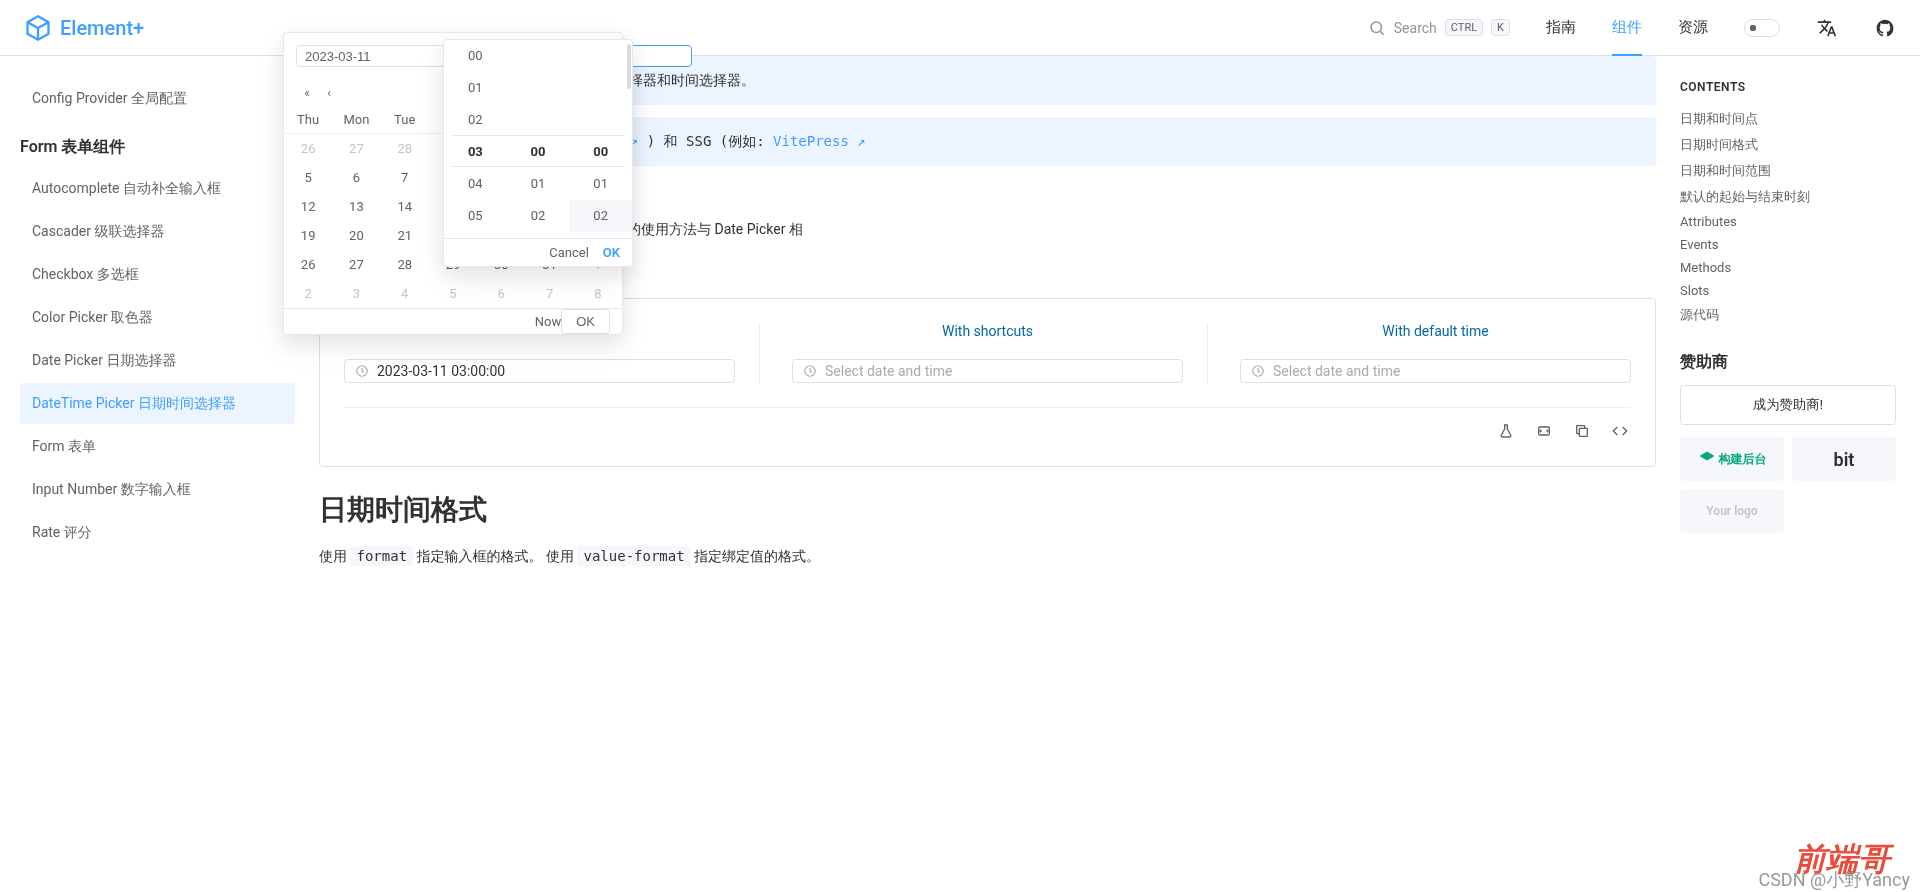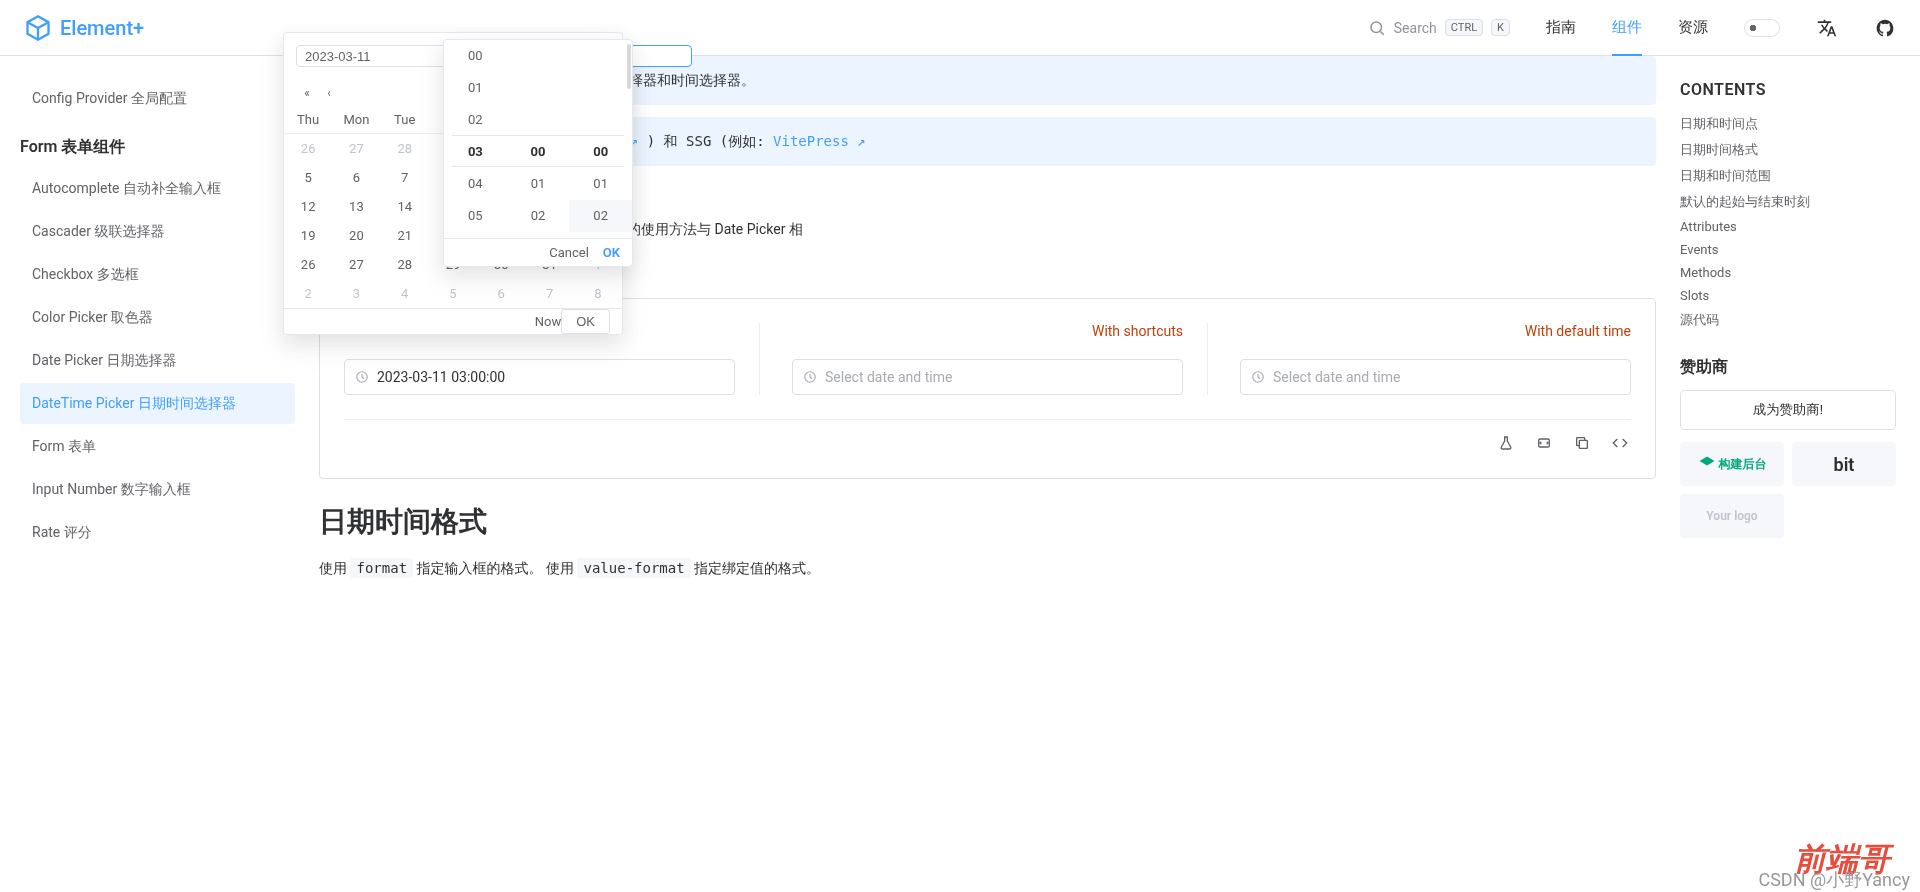--- a/index.html
+++ b/index.html
@@ -27,28 +27,28 @@
 .link { color: #409eff; }
 
 .section-title { font-size: 28px; font-weight: 600; margin: 24px 0 16px; }
 .section-desc { color: #303133; line-height: 1.7; margin-bottom: 16px; }
 .section-desc code { background: #f5f7fa; border-radius: 3px; padding: 2px 6px; font-family: monospace; }
 
 .demo-box { border: 1px solid #dcdfe6; border-radius: 4px; padding: 24px; position: relative; }
 .demo-row { display: flex; gap: 32px; }
 .demo-col { flex: 1; border-right: 1px solid #ebeef5; padding-right: 24px; }
 .demo-col:last-child { border-right: none; padding-right: 0; }
-.demo-label { text-align: right; color: #c2410c; margin-bottom: 20px; }
-.dt-input { width: 100%; height: 36px; border: 1px solid #dcdfe6; border-radius: 4px; display: flex; align-items: center; padding: 0 10px; gap: 8px; color: #303133; }
+.demo-label { text-align: center; color: #0369a1; margin-bottom: 20px; }
+.dt-input { width: 100%; height: 24px; border: 1px solid #dcdfe6; border-radius: 4px; display: flex; align-items: center; padding: 0 10px; gap: 8px; color: #303133; }
 .dt-input.placeholder { color: #a8abb2; }
 .dt-input svg { width: 14px; height: 14px; flex-shrink: 0; }
 .demo-actions { display: flex; justify-content: flex-end; gap: 16px; margin-top: 24px; border-top: 1px solid #ebeef5; padding-top: 12px; }
 
 .right-panel { width: 240px; padding: 24px 24px 24px 0; flex-shrink: 0; }
-.contents-title { font-size: 16px; font-weight: 600; color: #303133; letter-spacing: 0.5px; margin-bottom: 12px; }
+.contents-title { font-size: 12px; font-weight: 600; color: #303133; letter-spacing: 0.5px; margin-bottom: 12px; }
 .toc-item { font-size: 13px; color: #606266; padding: 4px 0; cursor: pointer; }
 .sponsor-title { font-size: 16px; font-weight: 600; margin: 24px 0 12px; }
 .sponsor-btn { width: 100%; height: 40px; border: 1px solid #dcdfe6; border-radius: 4px; background: #fff; cursor: pointer; color: #303133; }
 .sponsor-grid { display: grid; grid-template-columns: 1fr 1fr; gap: 8px; margin-top: 12px; }
 .sponsor-card { height: 44px; background: #f5f7fa; border-radius: 4px; display: flex; align-items: center; justify-content: center; font-size: 12px; color: #606266; font-weight: 600; }
 
 .picker-popup { position: absolute; left: -12px; top: -24px; width: 340px; background: #fff; border: 1px solid #e4e7ed; border-radius: 4px; box-shadow: 0 12px 32px 4px rgba(0,0,0,.04), 0 8px 20px rgba(0,0,0,.08); z-index: 100; }
 .picker-inputs { display: flex; gap: 8px; padding: 12px; }
 .picker-in { flex: 1; height: 22px; border: 1px solid #dcdfe6; border-radius: 4px; padding: 0 8px; font-size: 13px; color: #606266; }
 .picker-in.focused { border-color: #409eff; }

